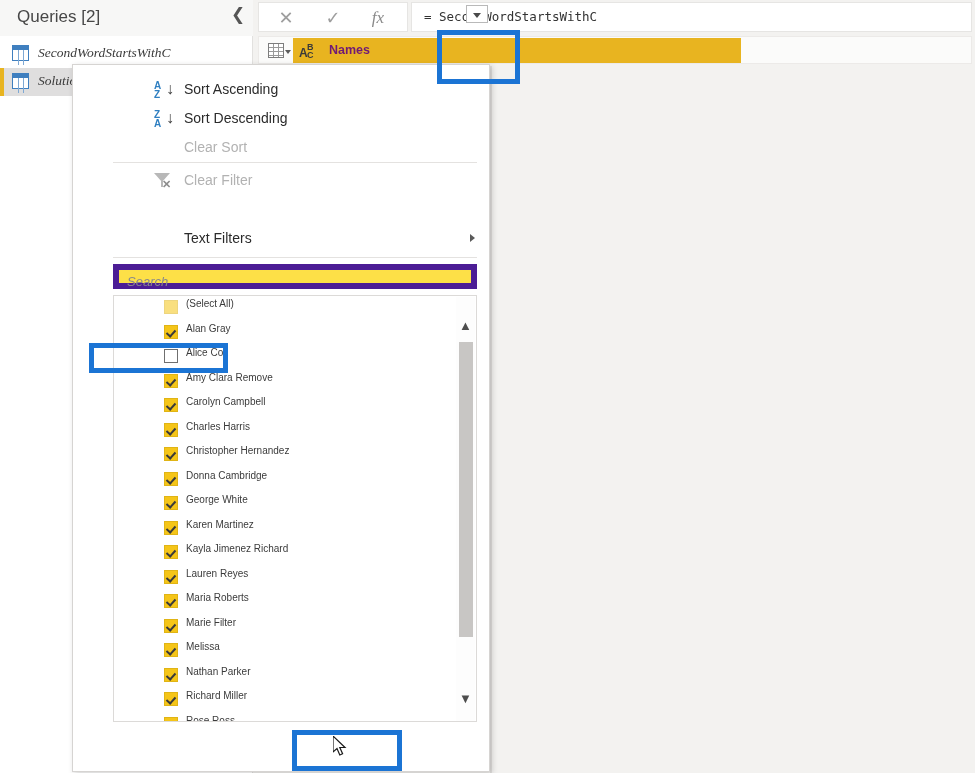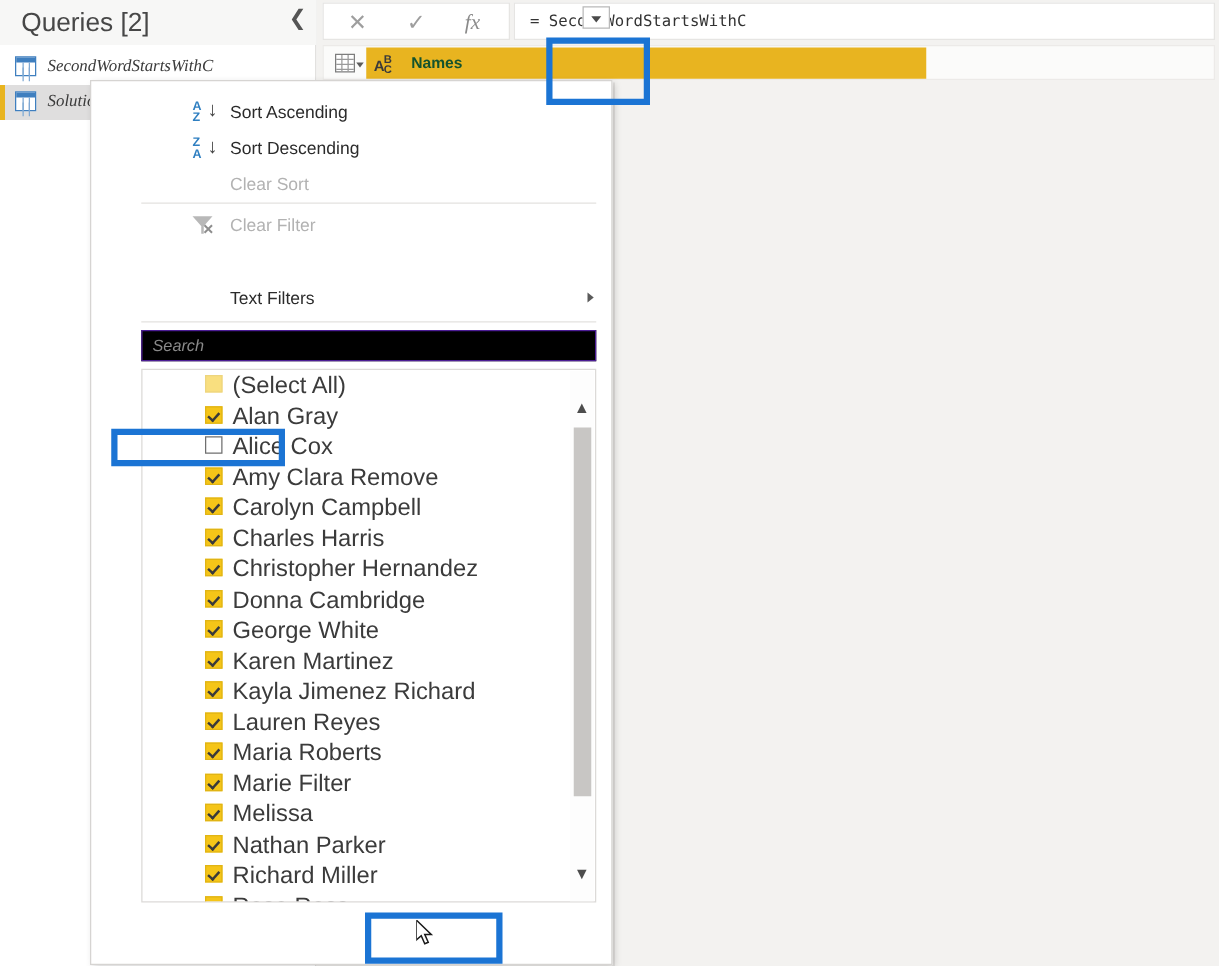--- a/index.html
+++ b/index.html
@@ -19,21 +19,21 @@
     background:#ffffff;
     border-right:1px solid #e2e1df;
     box-sizing:border-box;
   }
   #queries-header{
     position:absolute;left:0;top:0;width:253px;height:36px;
     background:#f7f7f6;
   }
   #queries-title{
     position:absolute;left:17px;top:7px;
-    font-size:21px;color:#474747;
+    font-size:17px;color:#474747;
   }
   #collapse-icon{
     position:absolute;left:231px;top:5px;
     font-size:17px;color:#555;line-height:20px;
     cursor:pointer;
   }
   .query-row{
     position:absolute;left:0;width:253px;height:28px;
     box-sizing:border-box;
     font-family:Liberation Serif, serif;
@@ -119,21 +119,21 @@
   }
   #abc-icon{
     position:absolute;left:6px;top:4px;width:26px;height:18px;
     font-size:11px;color:#3a3a3a;font-weight:bold;
   }
   #abc-icon .a{position:absolute;left:0;top:4px;font-size:12px;}
   #abc-icon .b{position:absolute;left:8px;top:0px;font-size:9px;}
   #abc-icon .c{position:absolute;left:8px;top:8px;font-size:9px;}
   #names-label{
     position:absolute;left:36px;top:5px;
-    font-size:12.5px;font-weight:bold;color:#14532d;
+    font-size:12.5px;font-weight:bold;color:#701a75;
   }
   #filter-dropdown-btn{
     position:absolute;left:466px;top:5px;width:22px;height:18px;
     background:#ffffff;border:1px solid #b9b9b9;box-sizing:border-box;
     cursor:pointer;z-index:4;
   }
   #filter-dropdown-caret{
     position:absolute;left:6px;top:7px;
     width:0;height:0;border-left:4px solid transparent;border-right:4px solid transparent;
     border-top:5px solid #4a4a4a;
@@ -193,21 +193,21 @@
 
   .separator{
     position:absolute;left:40px;width:364px;height:1px;background:#e4e2e0;
   }
   #sep-1{top:97px;}
   #sep-2{top:192px;}
 
   
   #search-box{
     position:absolute;left:40px;top:199px;width:364px;height:25px;
-    background:#000000;border:1px solid #4c1d95;box-sizing:border-box;
+    background:#fde047;border:6px solid #4c1d95;box-sizing:border-box;
     cursor:text;
   }
   #search-input{
     position:absolute;left:0;top:0;width:362px;height:23px;
     border:0;outline:0;background:transparent;
     padding:0 8px;box-sizing:border-box;
     font-family:"Liberation Sans", sans-serif;
     font-size:13px;font-style:italic;color:#6f6f6f;
   }
   #search-input::placeholder{color:#8a8a8a;font-style:italic;opacity:1;}
@@ -237,21 +237,21 @@
     transform:rotate(42deg);
   }
   .vcheck.unchecked{
     background:#ffffff;border:1px solid #6f6f6f;
   }
   .vcheck.partial{
     background:#f5c518;border:1px solid #e0b415;opacity:0.55;
   }
   .vlabel{
     position:absolute;left:72px;top:2px;
-    font-size:19px;color:#3b3b3b;white-space:nowrap;
+    font-size:10px;color:#3b3b3b;white-space:nowrap;
   }
 
   
   #list-scroll{
     position:absolute;right:1px;top:1px;width:19px;height:425px;
     background:#fdfdfd;
   }
   #scroll-up-arrow{
     position:absolute;left:0;top:20px;width:19px;height:18px;
     color:#4d4d4d;font-size:13px;text-align:center;line-height:18px;cursor:pointer;

